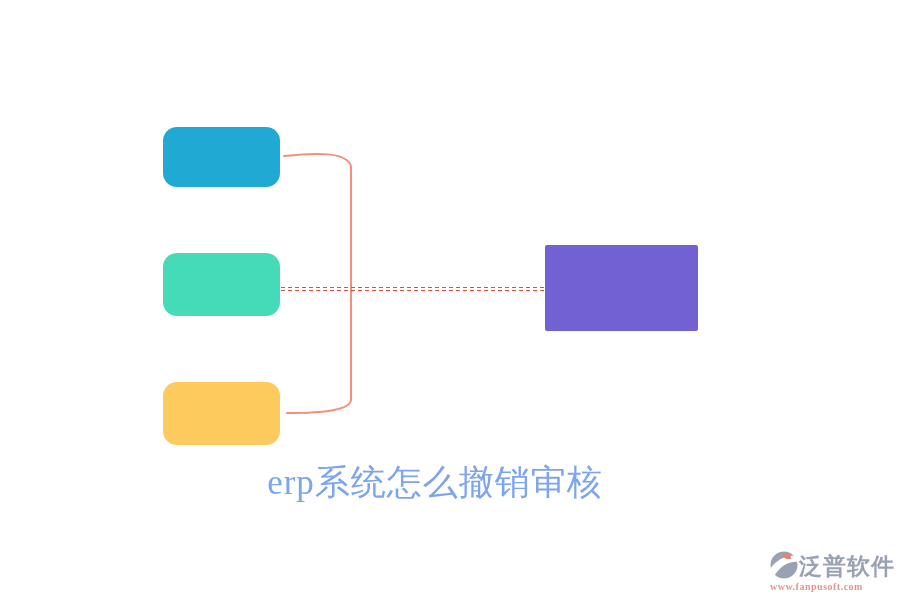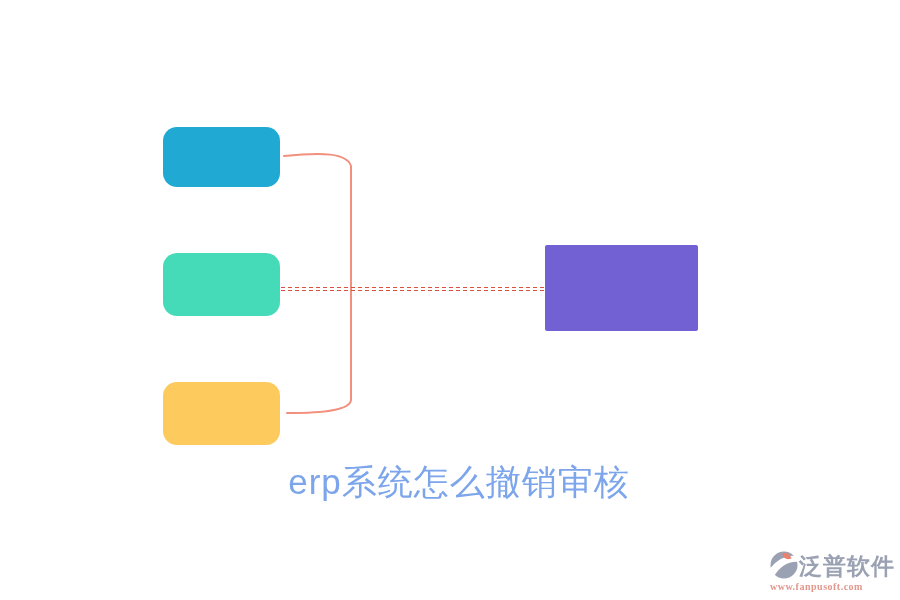--- a/index.html
+++ b/index.html
@@ -30,26 +30,25 @@
   .node-middle { left: 163px; top: 253px; width: 117px; height: 63px; background: #45dbb8; }
   .node-bottom { left: 163px; top: 382px; width: 117px; height: 63px; background: #fdcb5d; }
   .node-main   { left: 545px; top: 245px; width: 153px; height: 86px; background: #7161d2; border-radius: 2px; }
 
   .diagram-title {
     position: absolute;
     left: 0;
     top: 459px;
     width: 870px;
     text-align: center;
-    font-family: Liberation Sans, sans-serif;
+    font-family: Liberation Serif, serif;
     font-size: 35px;
     letter-spacing: 1px;
     color: #7ca5ec;
     white-space: nowrap;
-    padding-left: 24px;
   }
 
   .watermark {
     position: absolute;
     left: 770px;
     top: 548px;
     width: 126px;
   }
   .watermark-row1 {
     display: flex;

